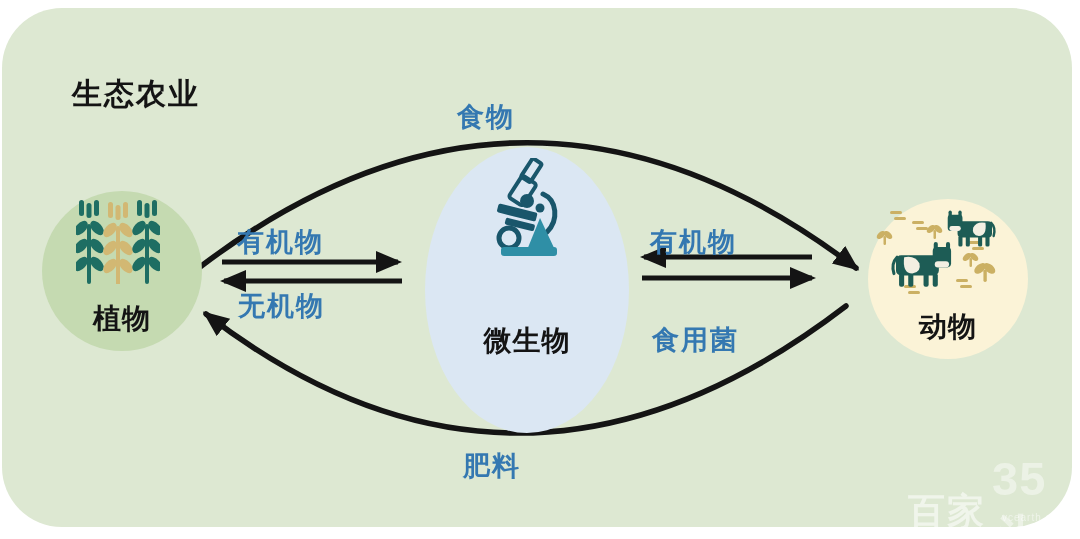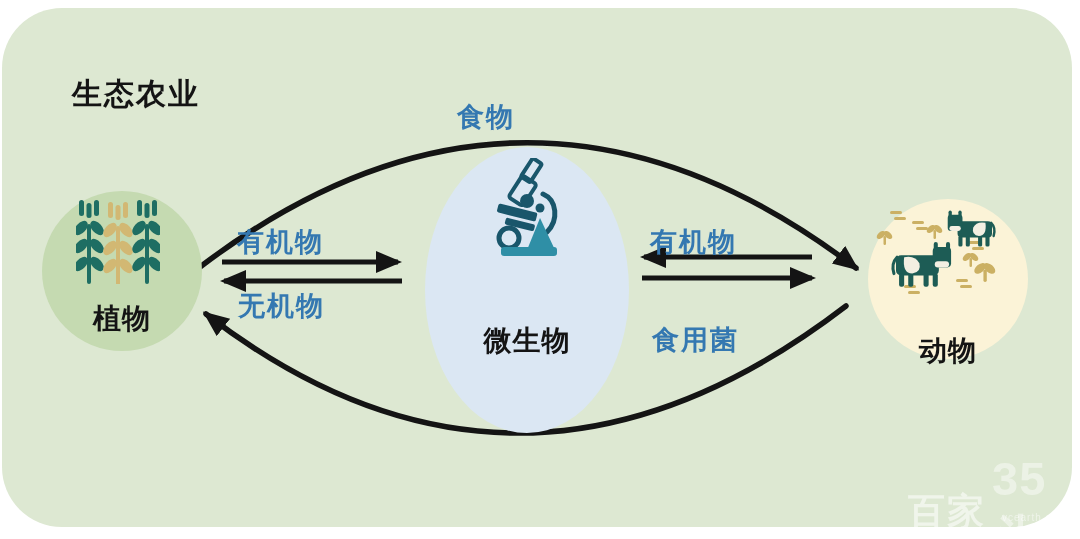--- a/index.html
+++ b/index.html
@@ -19,21 +19,21 @@
   .node{position:absolute;border-radius:50%;}
   .node-plants{left:42px;top:191px;width:160px;height:160px;background:#c5dab1;}
   .node-microbes{left:425px;top:147px;width:204px;height:286px;background:#dbe7f3;}
   .node-animals{left:868px;top:199px;width:160px;height:160px;background:#fbf3d7;}
   .node-label{
     position:absolute;left:0;width:100%;text-align:center;
     font-size:28px;font-weight:bold;color:#141414;letter-spacing:1px;
   }
   .node-plants .node-label{top:109px;}
   .node-microbes .node-label{top:175px;}
-  .node-animals .node-label{top:109px;margin-top:24px;}
+  .node-animals .node-label{top:109px;}
   .icon-wrap{position:absolute;}
   .flow-label{
     position:absolute;
     font-size:27px;font-weight:bold;color:#3478b1;letter-spacing:2px;
   }
   .lbl-food{left:457px;top:99px;width:120px;}
   .lbl-fert{left:463px;top:448px;width:120px;}
   .lbl-org-l{left:237px;top:224px;width:150px;}
   .lbl-inorg{left:238px;top:288px;width:150px;}
   .lbl-org-r{left:650px;top:224px;width:150px;}
@@ -149,20 +149,21 @@
         <use href="#sprout" transform="translate(104,58) scale(1.35)" fill="#cbb063"></use>
         <use href="#dashes" x="32" y="80" fill="#cbb063"></use>
         <use href="#cow" transform="translate(120,8) scale(-0.82,0.82)" fill="#1d5c55"></use>
         <use href="#cow" transform="translate(24,40) scale(1.02)" fill="#1d5c55"></use>
       </svg>
     </div>
     <div class="node-label">动物</div>
   </div>
 
   <div class="flow-label lbl-food">食物</div>
+  <div class="flow-label lbl-fert">肥料</div>
   <div class="flow-label lbl-org-l">有机物</div>
   <div class="flow-label lbl-inorg">无机物</div>
   <div class="flow-label lbl-org-r">有机物</div>
   <div class="flow-label lbl-fungi">食用菌</div>
 
   <div class="wm wm-logo">35斗</div>
   <div class="wm wm-byline">百家号/35斗</div>
   <div class="wm wm-site">vcearth.com</div>
 
 </div>

